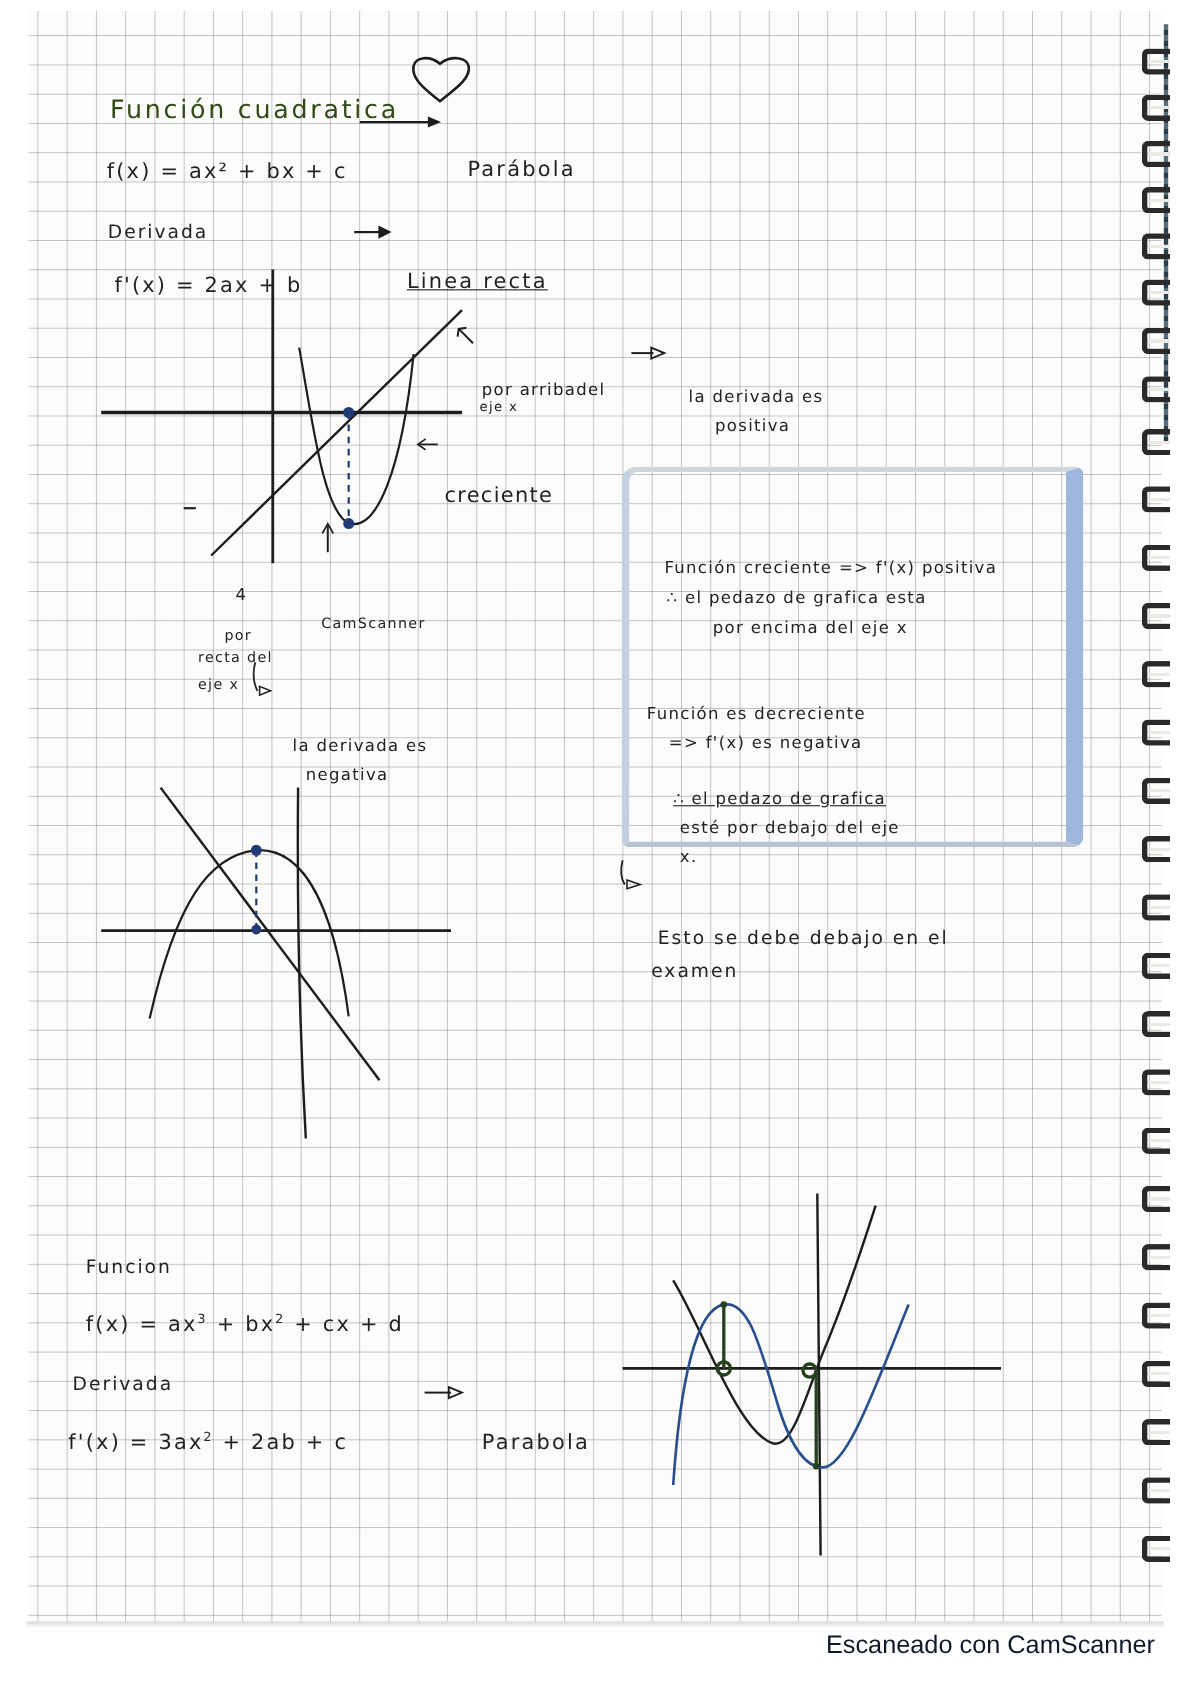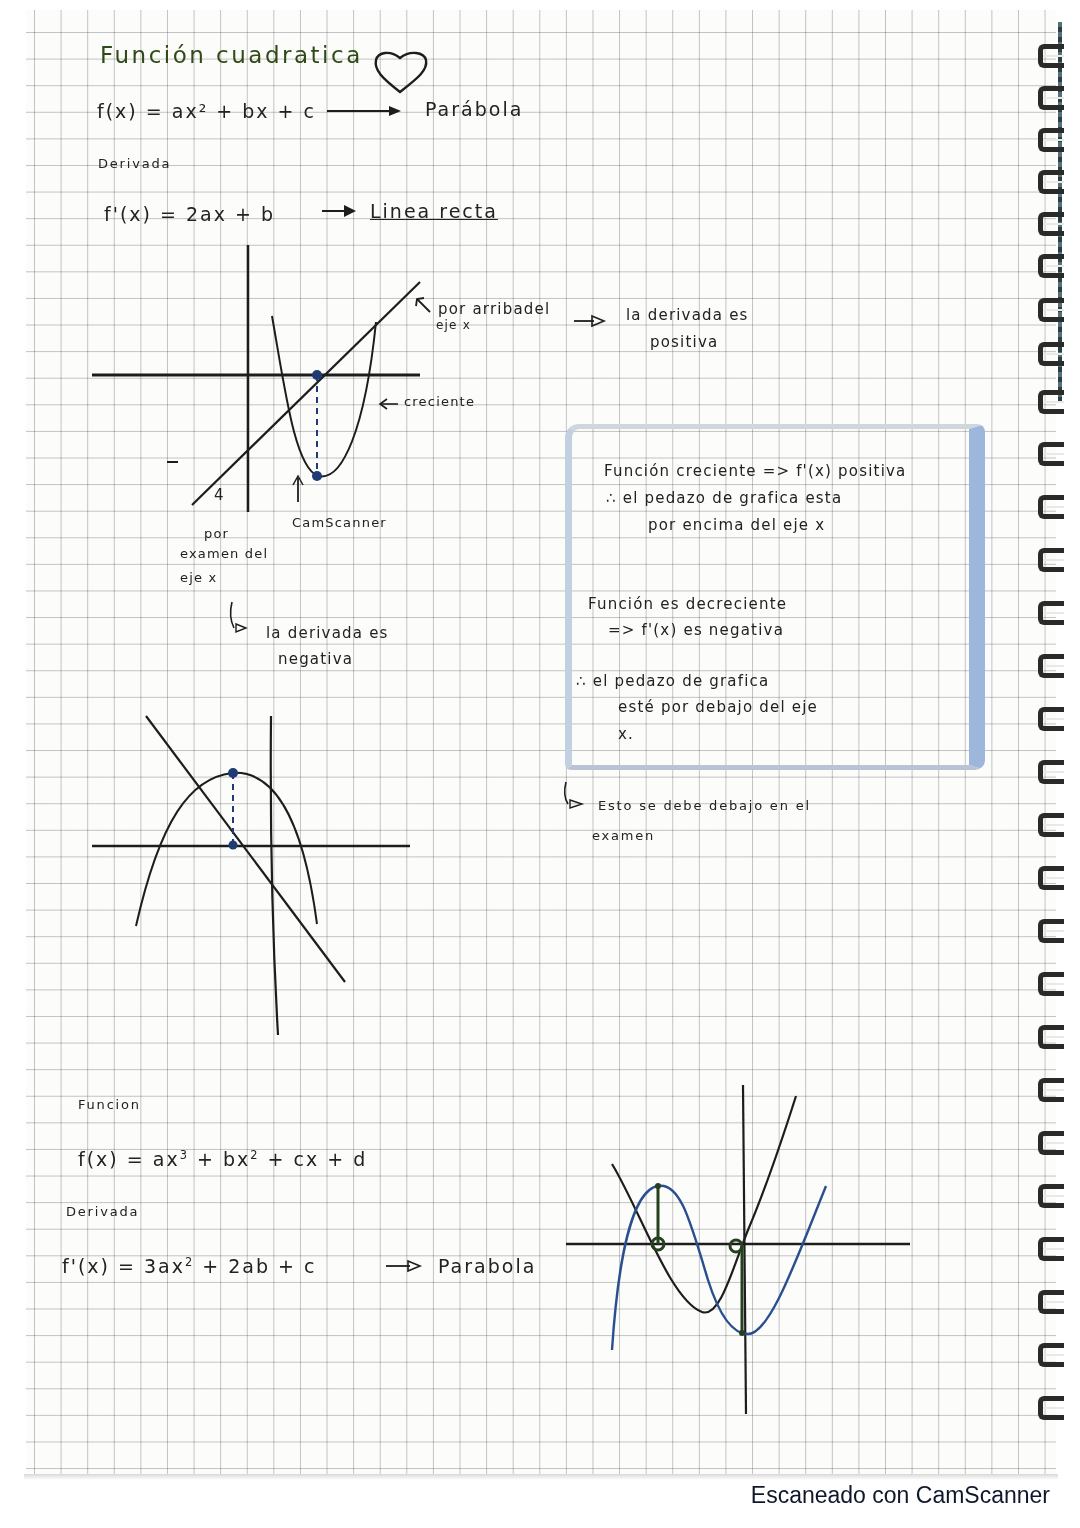--- a/index.html
+++ b/index.html
@@ -18,24 +18,25 @@
     .page-shadow {
       position: absolute; left: 24px; top: 1474px; width: 1034px; height: 6px;
       background: linear-gradient(to bottom, #d8d8d8, #ffffff);
     }
 
     .hw {
       position: absolute; white-space: nowrap;
       font-family: "DejaVu Sans", sans-serif;
       font-size: 19px; letter-spacing: 2px; color: #222;
       transform-origin: left center;
+      margin-top: 45px;
     }
     .hw.title { color: #2f4a16; font-size: 23px; letter-spacing: 2.5px; }
     .hw.small { font-size: 15px; letter-spacing: 1.2px; }
-    .hw.mid { font-size: 13px; letter-spacing: 1.8px; }
+    .hw.mid { font-size: 17px; letter-spacing: 1.8px; }
     sup { font-size: 0.6em; vertical-align: super; line-height: 0; }
 
     .note-box {
       position: absolute; left: 565px; top: 424px; width: 420px; height: 346px;
       border-top: 5px solid #cfd6dd;
       border-left: 7px solid #c3d0e2;
       border-bottom: 5px solid #b8c4d4;
       border-right: 16px solid #9fb6dc;
       border-radius: 14px 8px 10px 6px;
     }
@@ -106,40 +107,40 @@
   <line x1="2" y1="8" x2="22" y2="8" stroke="#1d1d1d" stroke-width="1.8"></line>
   <path d="M20 3 L32 8 L20 13 Z" fill="none" stroke="#1d1d1d" stroke-width="1.6"></path>
 </svg>
 <div class="hw small" style="left:626px; top:306px;">la derivada es</div>
 <div class="hw small" style="left:650px; top:333px;">positiva</div>
 
 <svg class="draw" style="left:378px; top:397px;" width="22" height="14">
   <line x1="20" y1="7" x2="3" y2="7" stroke="#1d1d1d" stroke-width="1.6"></line>
   <path d="M9 2 L2 7 L9 12" fill="none" stroke="#1d1d1d" stroke-width="1.6"></path>
 </svg>
-<div class="hw small" style="left:404px; top:394px; font-size:13px;">creciente</div>
+<div class="hw small" style="left:404px; top:394px; font-size:19px;">creciente</div>
 <div class="hw small" style="left:292px; top:515px; font-size:13px;">CamScanner</div>
 
 <div class="hw small" style="left:204px; top:526px; font-size:13px;">por</div>
-<div class="hw small" style="left:180px; top:546px; font-size:13px;">examen del</div>
+<div class="hw small" style="left:180px; top:546px; font-size:13px;">recta del</div>
 <div class="hw small" style="left:180px; top:570px; font-size:13px;">eje x</div>
 <svg class="draw" style="left:228px; top:600px;" width="30" height="36">
   <path d="M4 2 C2 10 2 20 6 28" fill="none" stroke="#1d1d1d" stroke-width="1.6"></path>
   <path d="M8 24 L18 28 L8 32 Z" fill="none" stroke="#1d1d1d" stroke-width="1.4"></path>
 </svg>
 <div class="hw small" style="left:266px; top:624px;">la derivada es</div>
 <div class="hw small" style="left:278px; top:650px;">negativa</div>
 
 <div class="note-box"></div>
 <div class="hw small" style="left:604px; top:462px;">Función creciente =&gt; f'(x) positiva</div>
 <div class="hw small" style="left:606px; top:489px;">∴ el pedazo de grafica esta</div>
 <div class="hw small" style="left:648px; top:516px;">por encima del eje x</div>
 <div class="hw small" style="left:588px; top:595px;text-align:center;">Función es decreciente</div>
 <div class="hw small" style="left:608px; top:621px;">=&gt; f'(x) es negativa</div>
-<div class="hw small" style="left:576px; top:672px;">∴ el pedazo de grafica</div>
+<div class="hw small" style="left:612px; top:672px;text-decoration:underline;">∴ el pedazo de grafica</div>
 <div class="hw small" style="left:618px; top:698px;">esté por debajo del eje</div>
 <div class="hw small" style="left:618px; top:725px;">x.</div>
 
 <svg class="draw" style="left:562px; top:780px;" width="34" height="30">
   <path d="M4 2 C2 10 2 18 6 24" fill="none" stroke="#1d1d1d" stroke-width="1.6"></path>
   <path d="M8 20 L20 24 L8 28 Z" fill="none" stroke="#1d1d1d" stroke-width="1.4"></path>
 </svg>
 <div class="hw mid" style="left:598px; top:798px;">Esto se debe debajo en el</div>
 <div class="hw mid" style="left:592px; top:828px;">examen</div>
 

